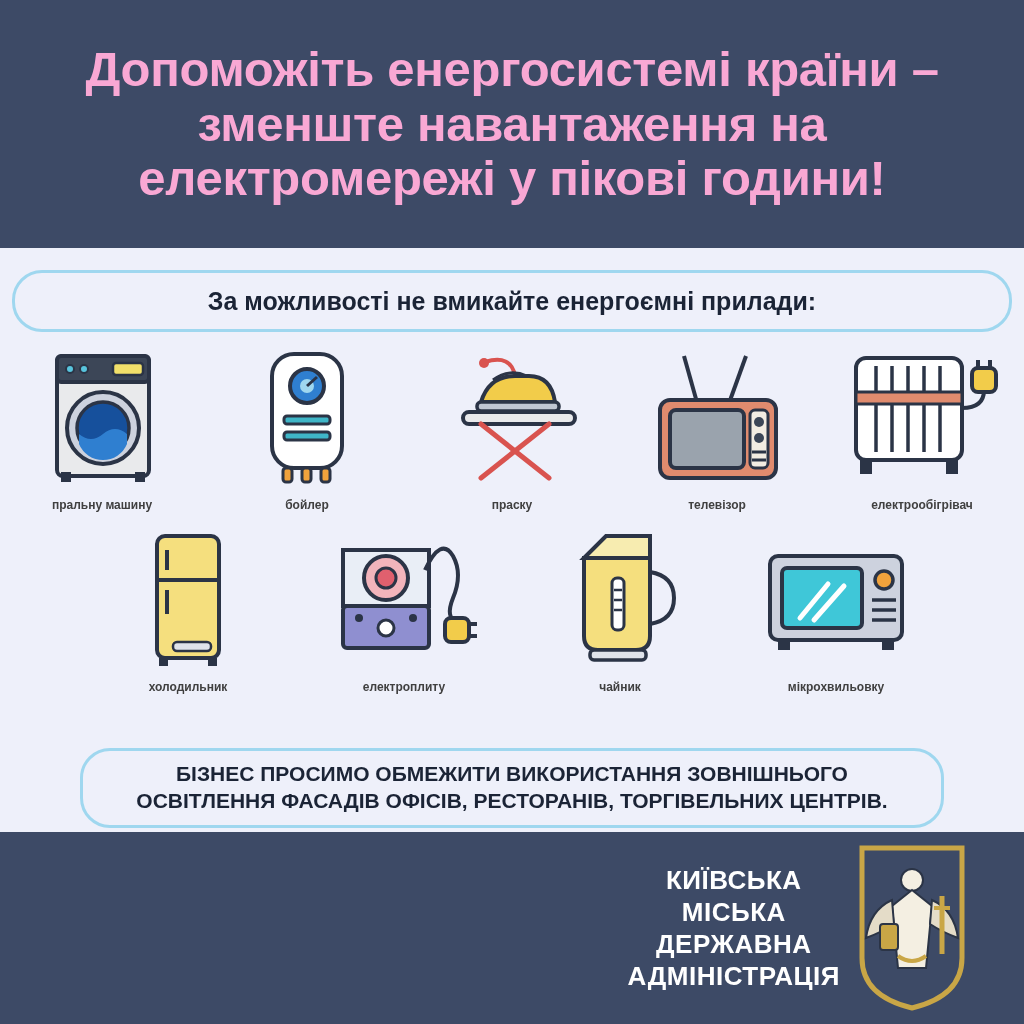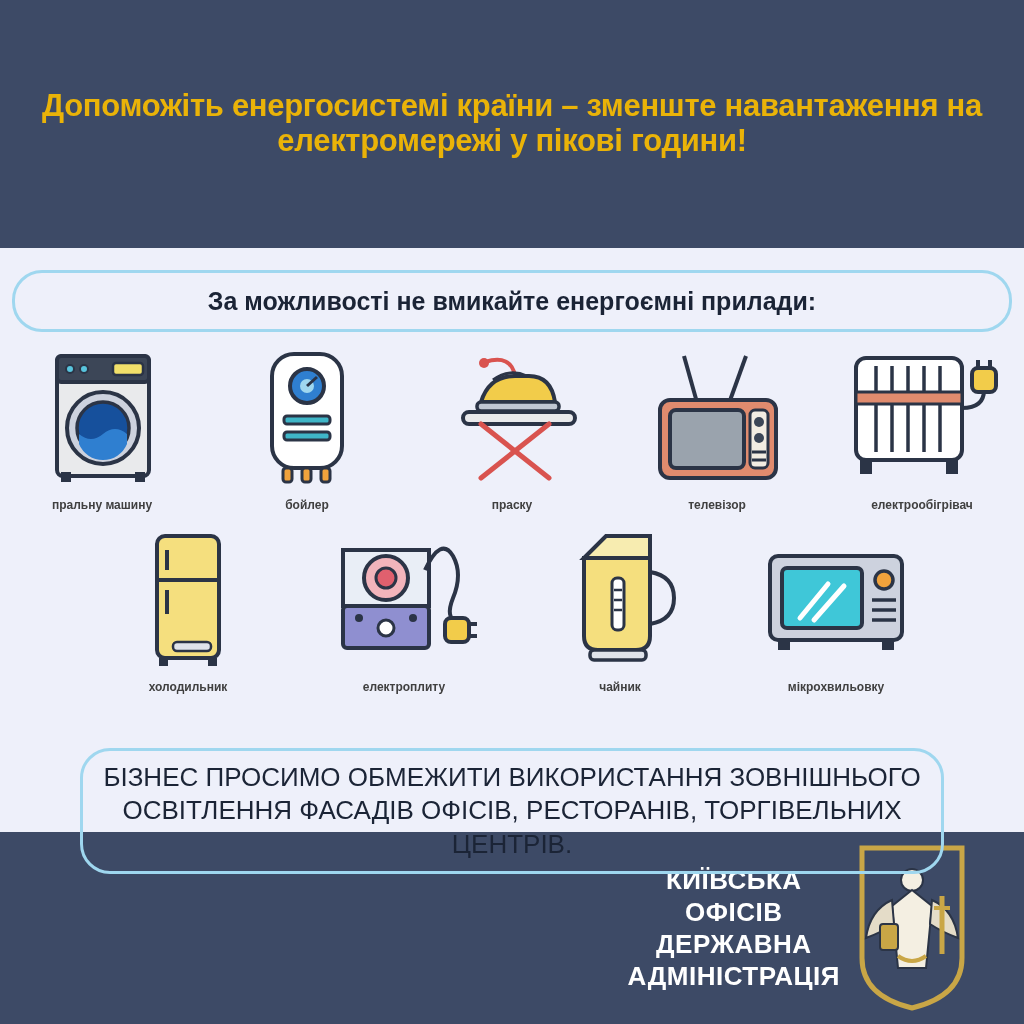--- a/index.html
+++ b/index.html
@@ -13,22 +13,22 @@
 
   
   .header{
     background:#3d4a66;
     height:248px;
     display:flex;align-items:center;justify-content:center;
     flex:0 0 auto;
   }
   .header h1{
     margin:0;padding:0 26px;
-    color:#eab308;
-    font-size:31px;
+    color:#f9a8d4;
+    font-size:49px;
     line-height:1.12;
     font-weight:bold;
     text-align:center;
     letter-spacing:-0.3px;
   }
 
   
   .body{
     background:#eef0fa;
     flex:1 1 auto;
@@ -85,22 +85,22 @@
     left:80px;right:80px;
     top:500px;
     border:3px solid #9fd7ef;
     border-radius:30px;
     padding:10px 20px;
     box-sizing:border-box;
   }
   .business-box p{
     margin:0;
     text-align:center;
-    font-size:26px;
-    font-weight:normal;
+    font-size:21px;
+    font-weight:bold;
     color:#1b2436;
     line-height:1.28;
   }
 
   
   .footer{
     background:#3d4a66;
     height:192px;
     flex:0 0 auto;
     display:flex;align-items:center;justify-content:flex-end;
@@ -301,21 +301,21 @@
     <div class="business-box">
       <p>БІЗНЕС ПРОСИМО ОБМЕЖИТИ ВИКОРИСТАННЯ ЗОВНІШНЬОГО</p>
       <p>ОСВІТЛЕННЯ ФАСАДІВ ОФІСІВ, РЕСТОРАНІВ, ТОРГІВЕЛЬНИХ ЦЕНТРІВ.</p>
     </div>
 
   </div>
 
   <div class="footer">
     <div class="org">
       <div>КИЇВСЬКА</div>
-      <div>ОФІСІВ</div>
+      <div>МІСЬКА</div>
       <div>ДЕРЖАВНА</div>
       <div>АДМІНІСТРАЦІЯ</div>
     </div>
     <svg class="crest" viewBox="0 0 108 168">
       <path d="M4 4 h100 v110 q0 38 -50 50 q-50 -12 -50 -50 z" fill="#3d4a66" stroke="#c9a646" stroke-width="5"></path>
       <circle cx="54" cy="36" r="11" fill="#f4efe2" stroke="#2b3446" stroke-width="2"></circle>
       <path d="M54 46 l-20 16 l6 62 h28 l6 -62 z" fill="#f4efe2" stroke="#2b3446" stroke-width="2"></path>
       <path d="M34 56 q-22 10 -26 38 q16 -6 28 -14 z" fill="#e4dcc8" stroke="#2b3446" stroke-width="2"></path>
       <path d="M74 56 q22 10 26 38 q-16 -6 -28 -14 z" fill="#e4dcc8" stroke="#2b3446" stroke-width="2"></path>
       <line x1="84" y1="52" x2="84" y2="110" stroke="#c9a646" stroke-width="5"></line>

